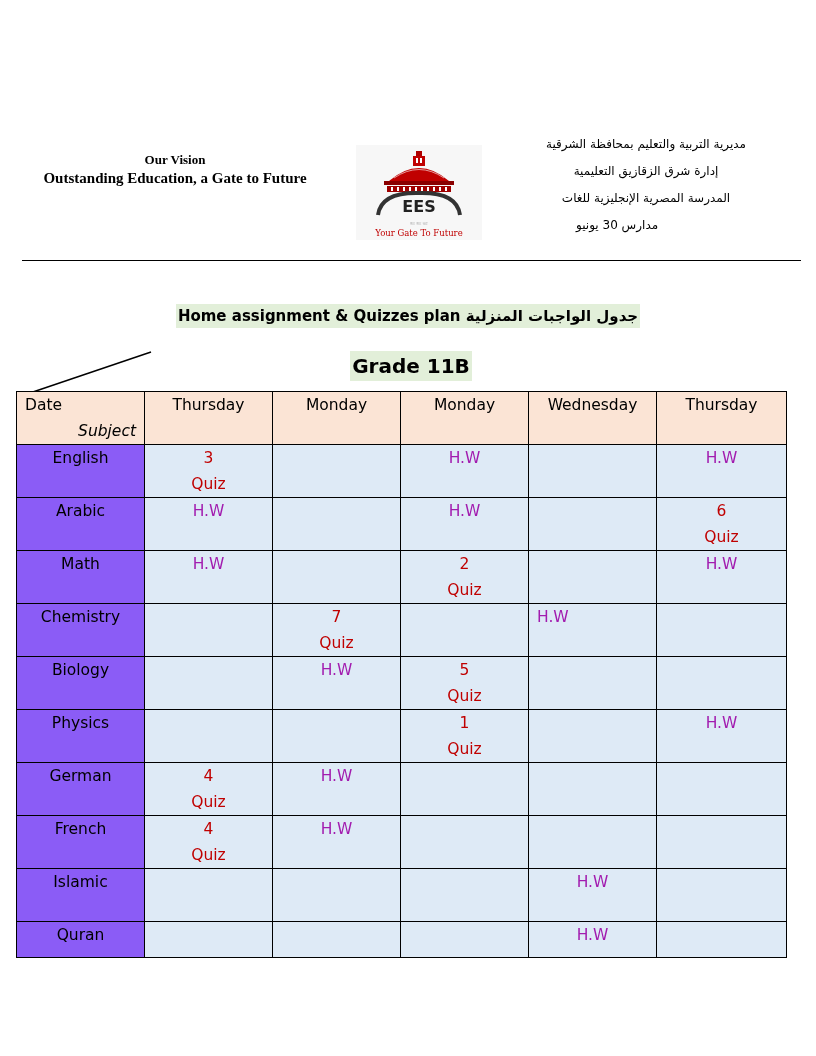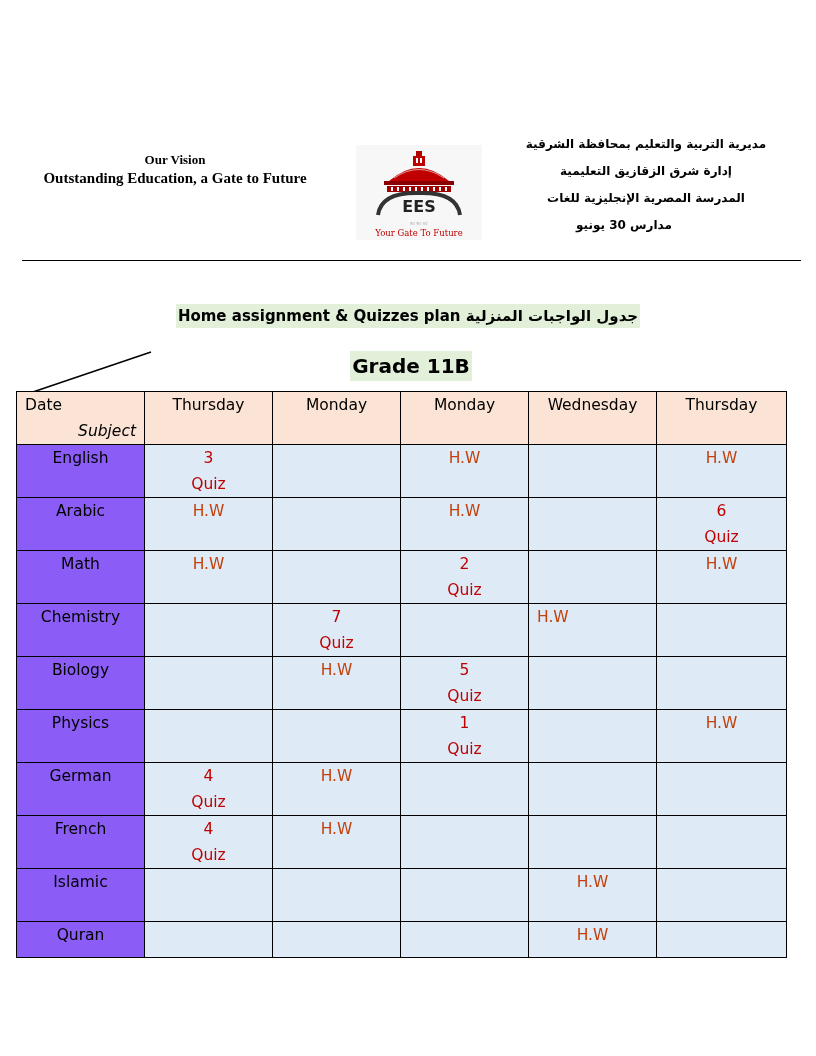--- a/index.html
+++ b/index.html
@@ -5,21 +5,21 @@
   html, body { margin: 0; padding: 0; background: #ffffff; }
   body { width: 816px; height: 1056px; position: relative; overflow: hidden; font-family: "DejaVu Sans", sans-serif; color: #000; }
 
   .vision { position: absolute; left: 20px; top: 150px; width: 310px; text-align: center; font-family: "Liberation Serif", serif; font-weight: bold; line-height: 19px; }
   .vision .v1 { font-size: 13px; }
   .vision .v2 { font-size: 15px; }
 
   .logo { position: absolute; left: 356px; top: 145px; width: 126px; height: 95px; background: #f7f7f7; }
   .logo svg { display: block; }
 
-  .arabic-header { position: absolute; right: 40px; top: 134px; width: 260px; direction: rtl; text-align: center; font-family: "DejaVu Sans", sans-serif; font-size: 12px; font-weight: bold; }
+  .arabic-header { position: absolute; right: 40px; top: 134px; width: 260px; direction: rtl; text-align: center; font-family: "DejaVu Sans", sans-serif; font-size: 12px; font-weight: normal; }
   .arabic-header div { height: 27px; line-height: 20px; }
   .arabic-header .a4 { text-align: left; direction: rtl; padding-left: 60px; }
 
   .header-rule { position: absolute; left: 22px; top: 260px; width: 779px; height: 0; border-top: 1.5px solid #000; }
 
   .title { position: absolute; top: 306px; left: 0; width: 816px; text-align: center; }
   .title span { background: #e2efd9; font-family: "DejaVu Sans", sans-serif; font-weight: bold; font-size: 15px; padding: 3px 2px; }
   .grade { position: absolute; top: 354px; left: 0; width: 822px; text-align: center; }
   .grade span { background: #e2efd9; font-family: "DejaVu Sans", sans-serif; font-weight: bold; font-size: 20px; padding: 3px 2px; }
 
@@ -28,21 +28,21 @@
   table.plan { position: absolute; left: 16px; top: 391px; border-collapse: collapse; table-layout: fixed; width: 770px; font-family: "DejaVu Sans", sans-serif; font-size: 15.5px; }
   table.plan td { border: 1px solid #000; vertical-align: top; text-align: center; padding: 0; line-height: 26px; }
   table.plan tr.hdr td { height: 52px; background: #fbe4d5; }
   table.plan tr.row td { height: 52px; background: #deeaf6; }
   table.plan tr.row td.subj { background: #8b5cf6; }
   table.plan tr.last td { height: 35px; }
   td.corner { text-align: left !important; }
   td.corner .c1 { padding-left: 8px; text-align: left; }
   td.corner .c2 { padding-right: 8px; text-align: right; font-style: italic; }
   .quiz { color: #c00000; }
-  .hw { color: #c2410c; font-family: "DejaVu Sans", sans-serif; }
+  .hw { color: #a21caf; font-family: "DejaVu Sans", sans-serif; }
   td.left-align { text-align: left !important; padding-left: 8px !important; }
 </style>
 </head>
 <body>
 
 <div class="vision">
   <div class="v1">Our Vision</div>
   <div class="v2">Outstanding Education, a Gate to Future</div>
 </div>
 

